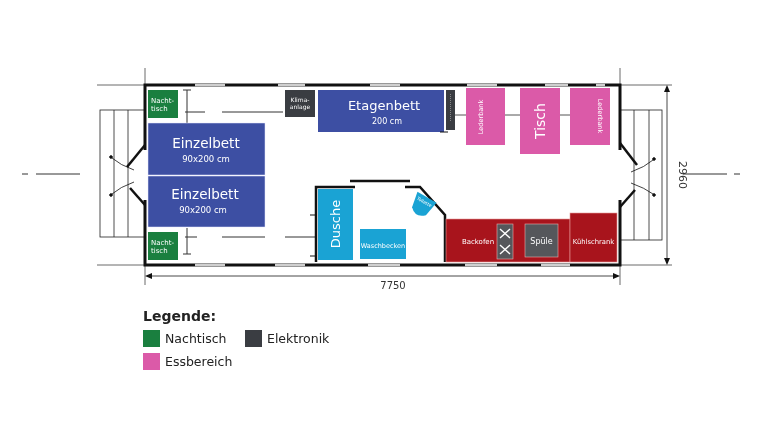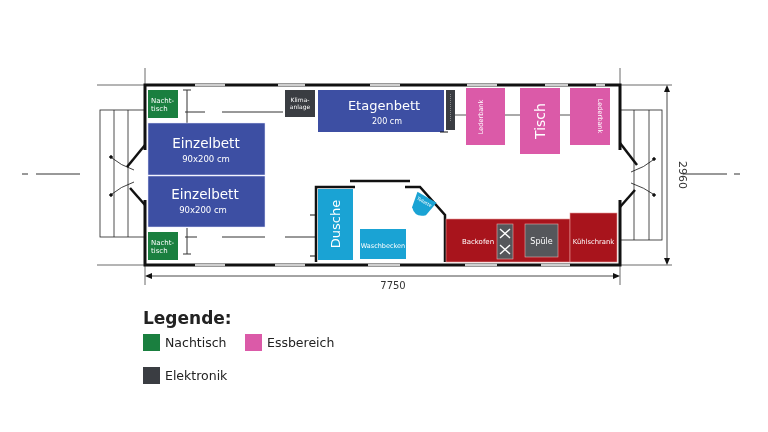--- a/index.html
+++ b/index.html
@@ -1,21 +1,21 @@
 <!DOCTYPE html>
 <html><head>
 <meta charset="utf-8">
 <style>
   html, body { margin:0; padding:0; background:#ffffff; }
   body { width:768px; height:432px; position:relative; overflow:hidden; font-family:"DejaVu Sans", sans-serif; }
   #plan { position:absolute; left:0; top:0; }
   .lbl { font-family:"DejaVu Sans", sans-serif; fill:#ffffff; }
   .legend { position:absolute; left:143px; top:308px; font-family:"DejaVu Sans", sans-serif; color:#222; }
-  .legend-title { font-weight:bold; font-size:17px; margin-bottom:6px; }
-  .legend-grid { display:grid; grid-template-columns:102px 130px; row-gap:16px; }
+  .legend-title { font-weight:bold; font-size:14px; margin-bottom:6px; }
+  .legend-grid { display:grid; grid-template-columns:102px 130px; row-gap:6px; }
   .legend-item { display:flex; align-items:center; font-size:12.5px; height:17px; }
   .swatch { width:17px; height:17px; margin-right:5px; flex:0 0 auto; }
 </style>
 </head>
 <body>
 
 <svg id="plan" width="768" height="432" viewBox="0 0 768 432">
 
   <g stroke="#222" stroke-width="0.8" fill="none">
     <rect x="100" y="110" width="45" height="127"></rect>
@@ -229,21 +229,21 @@
 </svg>
 
 <div class="legend">
   <div class="legend-title">Legende:</div>
   <div class="legend-grid">
     <div class="legend-item">
       <span class="swatch" style="background:#1a7f3f"></span>
       <span>Nachtisch</span>
     </div>
     <div class="legend-item">
+      <span class="swatch" style="background:#3a3d42"></span>
+      <span>Elektronik</span>
+    </div>
+    <div class="legend-item">
       <span class="swatch" style="background:#db5aa8"></span>
       <span>Essbereich</span>
     </div>
-    <div class="legend-item">
-      <span class="swatch" style="background:#3a3d42"></span>
-      <span>Elektronik</span>
-    </div>
   </div>
 </div>
 
 </body></html>

